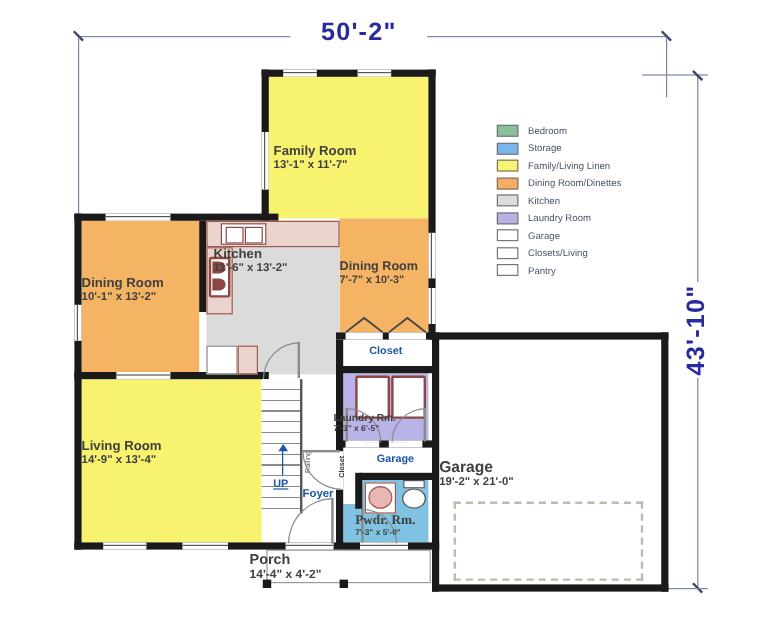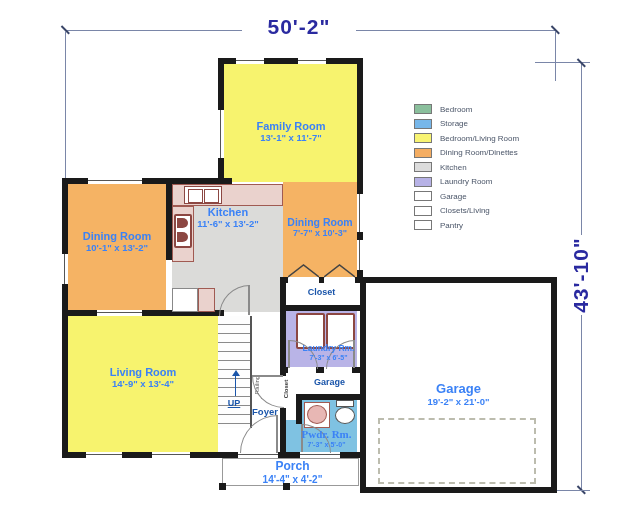--- a/index.html
+++ b/index.html
@@ -8,21 +8,21 @@
   .wall{position:absolute;background:#1a1a1a;}
   .floor{position:absolute;}
   .win-h{position:absolute;height:6px;background:#fff;}
   .win-h::after{content:"";position:absolute;left:0;right:0;top:2px;height:1px;background:#555;}
   .win-v{position:absolute;width:6px;background:#fff;}
   .win-v::after{content:"";position:absolute;top:0;bottom:0;left:2px;width:1px;background:#555;}
   .dline{position:absolute;background:#7a86a8;}
   .tick{position:absolute;width:11px;height:1.5px;background:#3a4668;transform:rotate(45deg);}
   .dimtext{position:absolute;color:#2a2aa0;font-weight:bold;font-size:21px;text-align:center;
            letter-spacing:1px;}
-  .rlabel{position:absolute;text-align:center;color:#3b82f6;line-height:1.15;}
+  .rlabel{position:absolute;text-align:left;color:#404040;line-height:1.15;}
   .rname{font-weight:bold;font-size:11px;}
   .rdims{font-weight:bold;font-size:9.5px;}
   .rname-lg{font-weight:bold;font-size:13px;}
   .rname-sm{font-weight:bold;font-size:8.5px;}
   .rdims-sm{font-weight:bold;font-size:7px;}
   .smlabel{position:absolute;color:#1a55aa;font-weight:bold;font-size:9px;text-align:center;}
   .arc{position:absolute;border:0 solid #8a8a8a;background:transparent;}
   .leaf{position:absolute;background:#8a8a8a;}
   .counter{position:absolute;background:#ead2cd;border:1px solid #a05a52;box-sizing:border-box;}
   .appl{position:absolute;background:#fff;border:2px solid #8c4742;border-radius:2px;box-sizing:border-box;}
@@ -169,53 +169,53 @@
     <div class="rdims">11'-6" x 13'-2"</div>
   </div>
   <div class="rlabel" style="left:283px;top:216px;width:74px;">
     <div class="rname" style="font-size:10.5px;">Dining Room</div>
     <div class="rdims" style="font-size:9px;">7'-7" x 10'-3"</div>
   </div>
   <div class="rlabel" style="left:68px;top:366px;width:150px;">
     <div class="rname">Living Room</div>
     <div class="rdims">14'-9" x 13'-4"</div>
   </div>
-  <div class="rlabel" style="left:302px;top:344px;width:53px;">
+  <div class="rlabel" style="left:278px;top:344px;width:53px;">
     <div class="rname-sm">Laundry Rm.</div>
     <div class="rdims-sm">7'-3" x 6'-5"</div>
   </div>
   <div class="rlabel" style="left:296px;top:428px;width:61px;">
     <div class="rname-sm" style="font-size:11px;font-family:Liberation Serif, serif;">Pwdr. Rm.</div>
     <div class="rdims-sm">7'-3" x 5'-0"</div>
   </div>
   <div class="rlabel" style="left:366px;top:382px;width:185px;">
     <div class="rname-lg">Garage</div>
     <div class="rdims">19'-2" x 21'-0"</div>
   </div>
-  <div class="rlabel" style="left:224px;top:460px;width:137px;">
+  <div class="rlabel" style="left:208px;top:460px;width:137px;">
     <div class="rname-lg" style="font-size:12px;">Porch</div>
     <div class="rdims" style="font-size:10px;">14'-4" x 4'-2"</div>
   </div>
   <div class="smlabel" style="left:286px;top:287px;width:71px;">Closet</div>
   <div class="smlabel" style="left:302px;top:377px;width:55px;">Garage</div>
   <div class="smlabel" style="left:240px;top:406px;width:50px;font-size:9.5px;">Foyer</div>
   <div class="smlabel" style="left:266px;top:386px;width:40px;font-size:6px;transform:rotate(-90deg);transform-origin:center;color:#3a3a3a;">Closet</div>
 
   <div class="legend">
     <div class="lrow">
         <span class="sw" style="background: rgb(138, 191, 156);"></span>
         <span class="ltxt">Bedroom</span>
       </div>
     <div class="lrow">
         <span class="sw" style="background: rgb(119, 183, 234);"></span>
         <span class="ltxt">Storage</span>
       </div>
     <div class="lrow">
         <span class="sw" style="background: rgb(248, 244, 115);"></span>
-        <span class="ltxt">Bedroom/Living Room</span>
+        <span class="ltxt">Family/Living Linen</span>
       </div>
     <div class="lrow">
         <span class="sw" style="background: rgb(244, 173, 98);"></span>
         <span class="ltxt">Dining Room/Dinettes</span>
       </div>
     <div class="lrow">
         <span class="sw" style="background: rgb(220, 220, 220);"></span>
         <span class="ltxt">Kitchen</span>
       </div>
     <div class="lrow">

